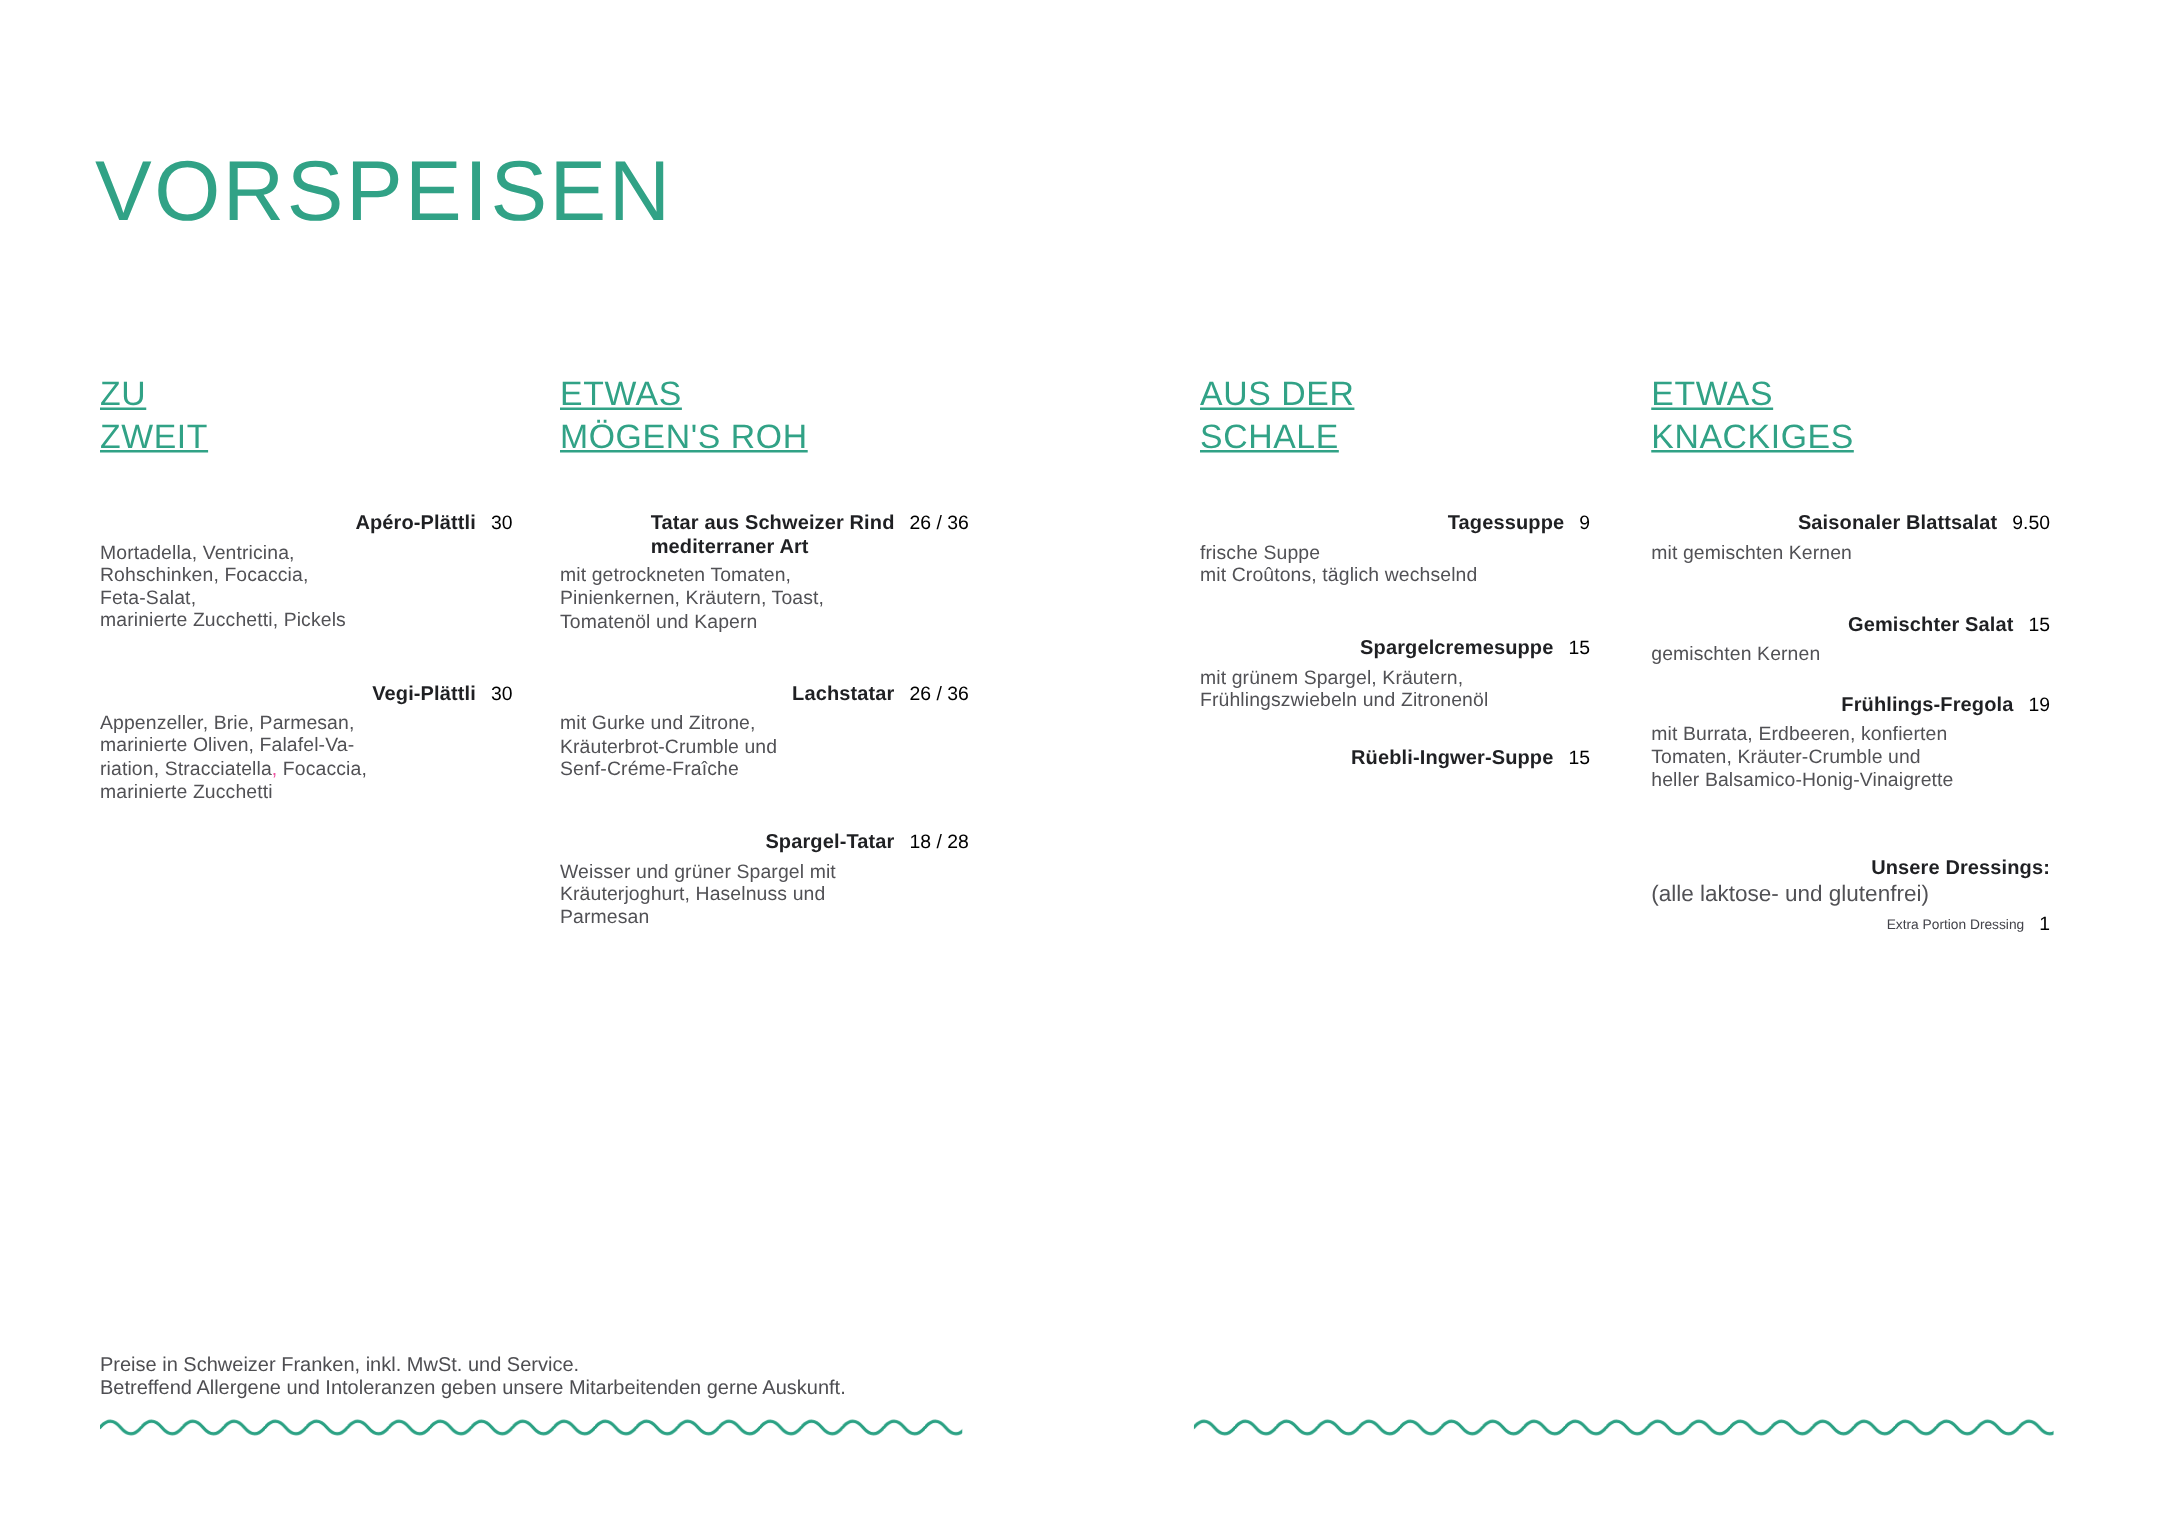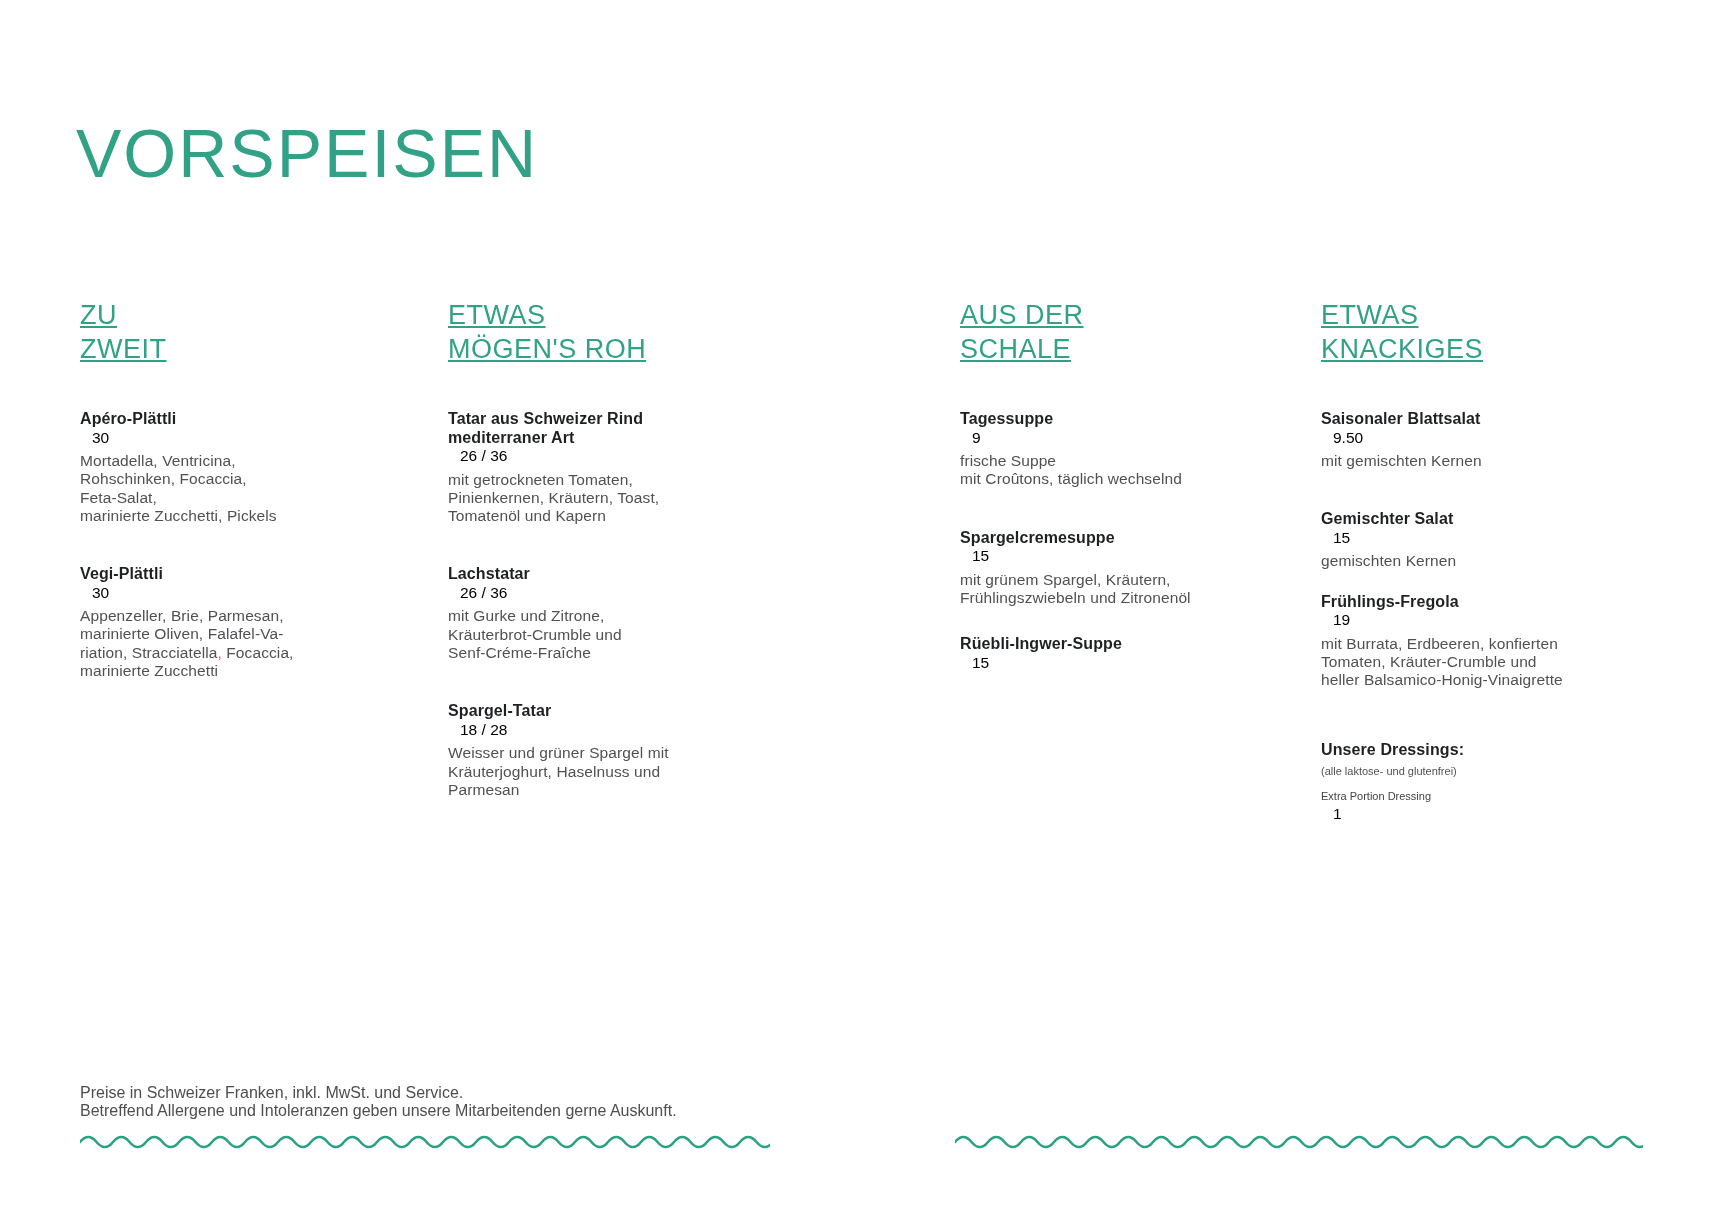--- a/index.html
+++ b/index.html
@@ -36,23 +36,22 @@
     letter-spacing: 0.5px;
     white-space: pre-line;
     text-decoration: underline;
   }
   .item { margin-bottom: 40px; }
   .item.mb-sm { margin-bottom: 28px; }
   .item.mb-xs { margin-bottom: 22px; }
   .item.mb-lg { margin-bottom: 52px; }
   .row {
     display: flex;
-    justify-content: center;
+    justify-content: flex-end;
     align-items: flex-start;
-    flex-direction: column;
   }
   .name {
     font-size: 16px;
     font-weight: 700;
     line-height: 18.5px;
     color: #1f2023;
     letter-spacing: 0.1px;
     white-space: pre-line;
   }
   .price {
@@ -67,21 +66,21 @@
     margin: 5px 0 0 0;
     font-size: 15.5px;
     line-height: 18.3px;
     color: #515155;
     letter-spacing: 0.1px;
     white-space: pre-line;
   }
   .pink { color: #ee4f9e; }
   .note {
     margin: 4px 0 0 0;
-    font-size: 11px;
+    font-size: 18px;
     line-height: 15px;
     color: #515155;
     white-space: pre-line;
   }
   .extra-row { margin-top: 8px; }
   .desc-inline {
     font-size: 11px;
     line-height: 18.5px;
     color: #43434a;
     white-space: pre-line;

